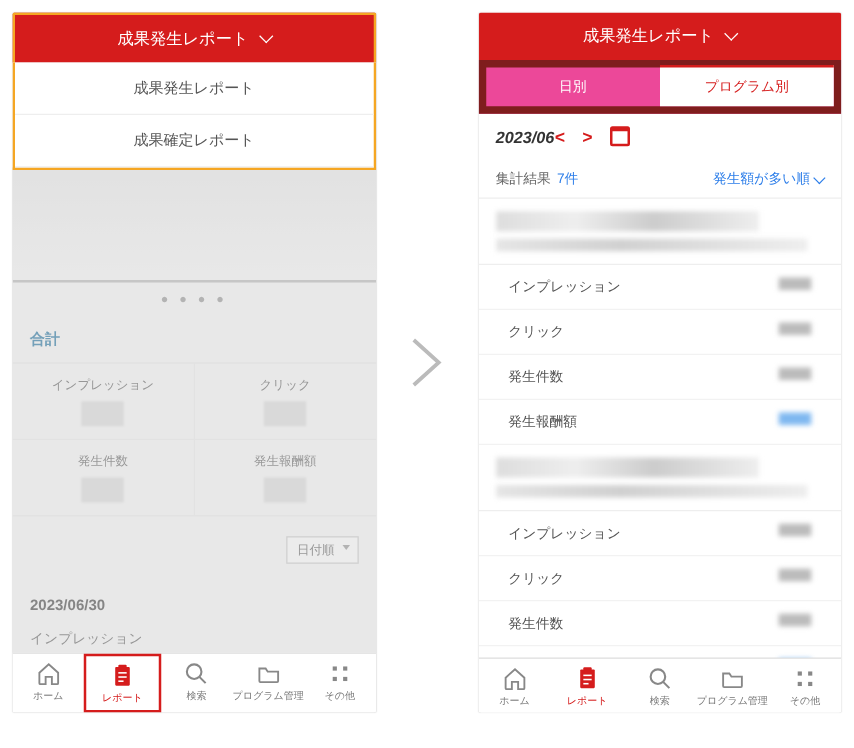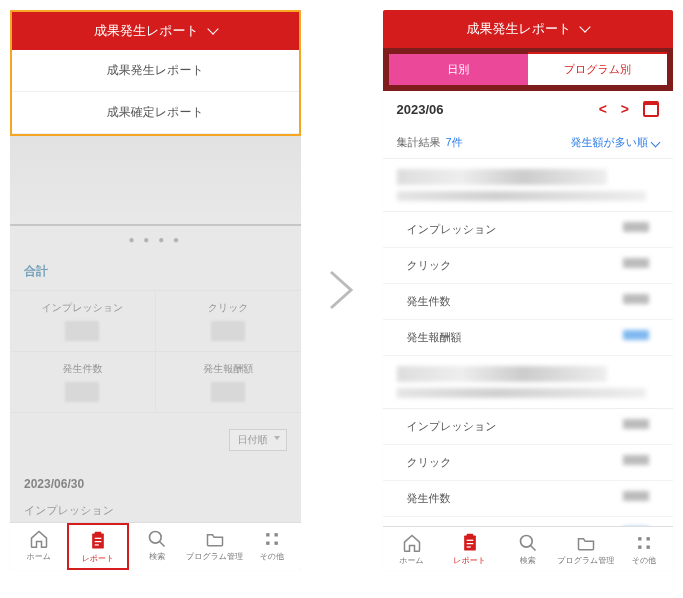--- a/index.html
+++ b/index.html
@@ -28,21 +28,21 @@
   .sort-tag { font-size: 10px; color: #555; padding: 3px 18px 3px 8px; border: 1px solid #bbb; background: #eee; position: relative; }
   .sort-tag::after { content: ''; position: absolute; right: 6px; top: 6px; border-left: 3px solid transparent; border-right: 3px solid transparent; border-top: 4px solid #888; }
   .date-label { padding: 10px 14px 4px; font-size: 12px; font-weight: 600; color: #333; }
   .row-label { padding: 8px 14px; font-size: 11px; color: #555; border-bottom: 1px solid #ddd; }
   .bottombar { display: flex; background: #fff; border-top: 1px solid #ddd; }
   .bitem { flex: 1; text-align: center; padding: 6px 0 4px; }
   .bitem.active { border: 2px solid #d51c1c; }
   .bitem.active .blabel { color: #d51c1c; }
   .bicon { width: 20px; height: 20px; margin: 0 auto 2px; }
   .blabel { font-size: 8px; color: #777; }
-  .date-nav { display: flex; align-items: center; justify-content: space-between; padding: 10px 14px; }
+  .date-nav { display: flex; align-items: center; justify-content: flex-start; padding: 10px 14px; font-style: italic; }
   .date-nav-date { font-size: 13px; font-weight: 600; color: #333; }
   .date-nav-ctrl { display: flex; gap: 14px; align-items: center; }
   .arrbtn { color: #d51c1c; font-size: 14px; font-weight: bold; }
   .cal-icon { width: 16px; height: 16px; background: #d51c1c; border-radius: 2px; position: relative; }
   .cal-icon::before { content: ''; position: absolute; top: 4px; left: 2px; right: 2px; bottom: 2px; background: #fff; }
   .summary-row { display: flex; justify-content: space-between; align-items: center; padding: 8px 14px; border-bottom: 1px solid #eee; font-size: 11px; }
   .summary-left { color: #666; }
   .summary-count { color: #2b7de9; margin-left: 2px; }
   .summary-right { color: #2b7de9; display: flex; align-items: center; gap: 4px; }
   .summary-right::after { content: ''; width: 6px; height: 6px; border-right: 1.5px solid #2b7de9; border-bottom: 1.5px solid #2b7de9; transform: rotate(45deg); }

